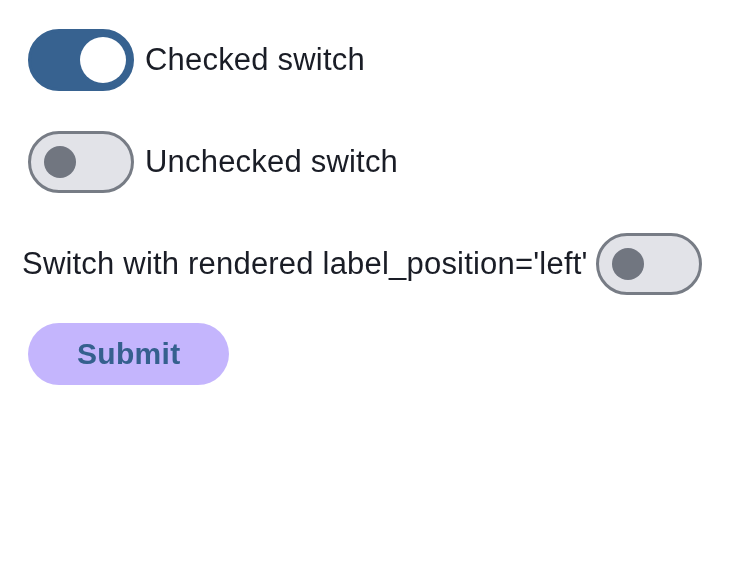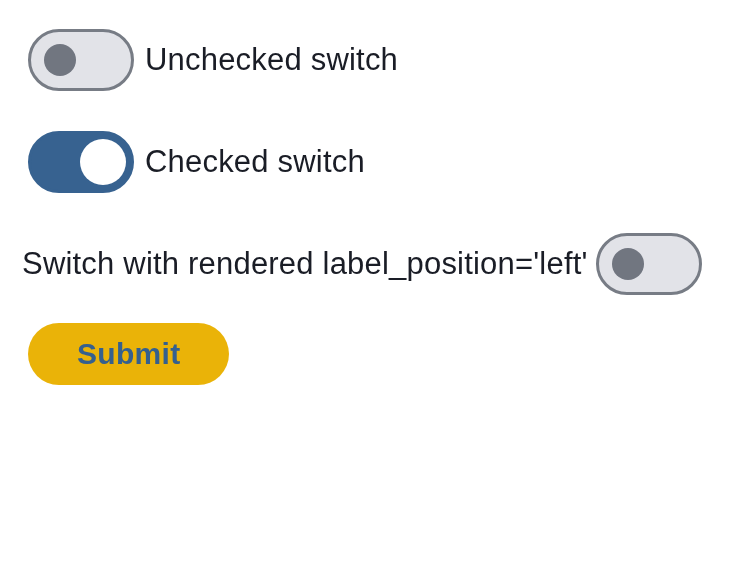--- a/index.html
+++ b/index.html
@@ -79,46 +79,46 @@
   }
   .submit-btn {
     margin-top: -12px;
     display: inline-flex;
     align-items: center;
     justify-content: center;
     height: 62px;
     padding: 0 49px;
     border: none;
     border-radius: 31px;
-    background: #eab308;
+    background: #c4b5fd;
     color: #35608e;
     font-family: "Liberation Sans", sans-serif;
     font-size: 30px;
     font-weight: 600;
     letter-spacing: 0.3px;
     cursor: pointer;
   }
 </style>
 </head>
 <body>
 
 <div class="page">
 
   <div class="row">
+    <div class="switch on" role="switch" aria-checked="true">
+      <div class="knob"></div>
+    </div>
+    <span class="switch-label">Checked switch</span>
+  </div>
+
+  <div class="row">
     <div class="switch off" role="switch" aria-checked="false">
       <div class="knob"></div>
     </div>
     <span class="switch-label">Unchecked switch</span>
-  </div>
-
-  <div class="row">
-    <div class="switch on" role="switch" aria-checked="true">
-      <div class="knob"></div>
-    </div>
-    <span class="switch-label">Checked switch</span>
   </div>
 
 
   <div class="row label-left">
     <span class="switch-label">Switch with rendered label_position='left'</span>
     <div class="switch off" role="switch" aria-checked="false">
       <div class="knob"></div>
     </div>
   </div>
 

